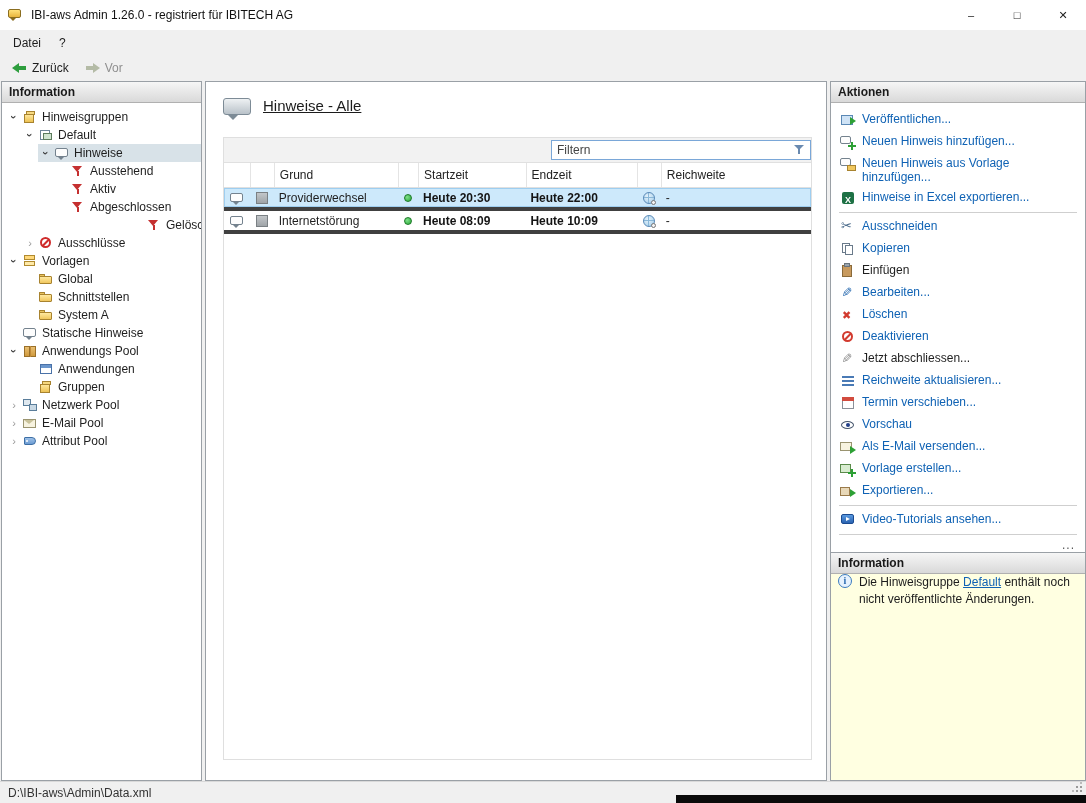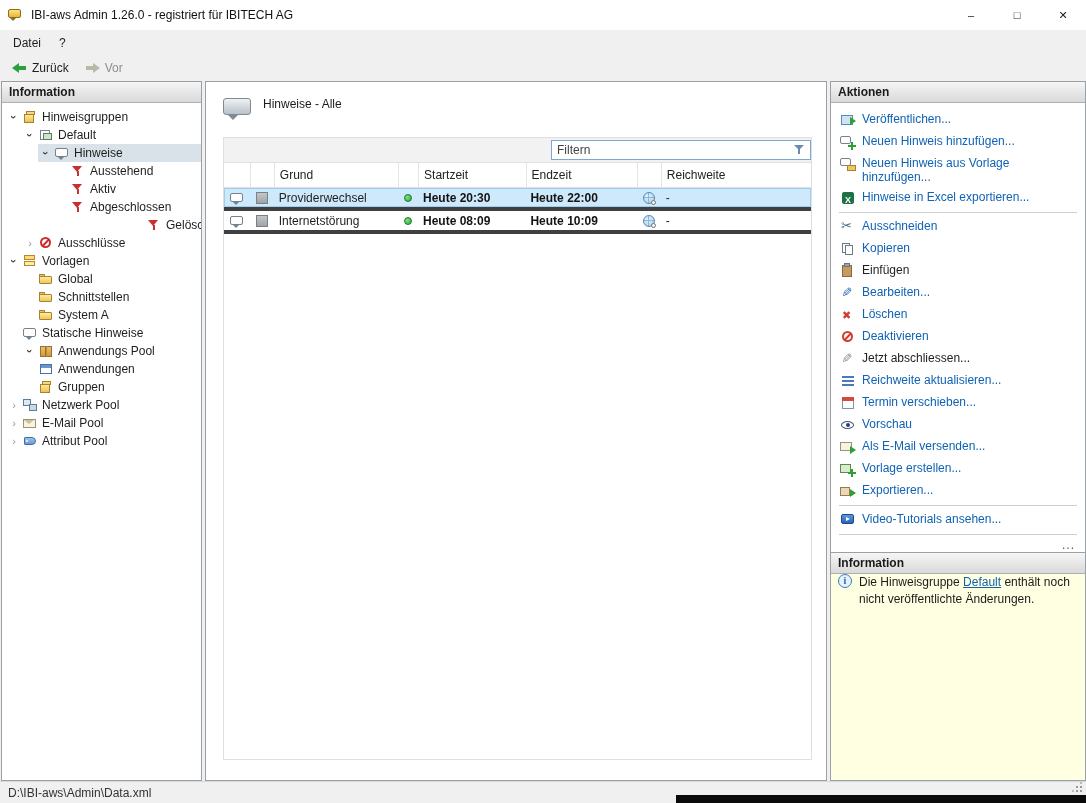--- a/index.html
+++ b/index.html
@@ -71,21 +71,21 @@
   .network-icon::after { content:""; position:absolute; left:7px; top:7px; width:8px; height:7px; background:#c8d8e4; border:1px solid #5a7d9a; }
   .mail-icon::before { content:""; position:absolute; left:1px; top:4px; width:13px; height:9px; background:#f7f3e0; border:1px solid #9a9470; }
   .mail-icon::after { content:""; position:absolute; left:2px; top:5px; border-left:5px solid transparent; border-right:5px solid transparent; border-top:4px solid #c9c29a; }
   .tag-icon::before { content:""; position:absolute; left:2px; top:4px; width:12px; height:8px; background:linear-gradient(#9fc2e8,#6b9bd2); border:1px solid #3c6ea5; border-radius:1px 4px 4px 1px; }
   .tag-icon::after { content:""; position:absolute; left:4px; top:7px; width:2px; height:2px; background:#fff; border-radius:50%; }
   
   .content-head { height:55px; position:relative; }
   .bubble-lg { position:absolute; left:17px; top:14px; width:30px; height:26px; }
   .bubble-lg::before { content:""; position:absolute; left:0; top:2px; width:28px; height:17px; background:linear-gradient(#eef1f3,#b9c2c9); border:1px solid #7d8b96; border-radius:3px; }
   .bubble-lg::after { content:""; position:absolute; left:5px; top:19px; border:5px solid transparent; border-top-color:#7d8b96; }
-  .content-title { position:absolute; left:57px; top:15px; font-size:12px; color:#1c1c1c; }
+  .content-title { position:absolute; left:57px; top:15px; font-size:15px; color:#1c1c1c;text-decoration:underline; }
   .table-wrap { position:absolute; left:17px; right:14px; top:55px; bottom:20px; border:1px solid #dfdfdf; display:flex; flex-direction:column; background:#fff; }
   .filter-row { height:25px; flex:0 0 25px; background:#f2f2f2; border-bottom:1px solid #e0e0e0; display:flex; align-items:center; }
   .filter-input-wrap { margin-left:auto; margin-right:0; width:260px; height:20px; background:#fff; border:1px solid #7aa7d8; display:flex; align-items:center; }
   .filter-input { border:none; outline:none; flex:1; font-family:"Liberation Sans", sans-serif; font-size:12px; padding:0 5px; background:transparent; color:#333; }
   .filter-input::placeholder { color:#444; }
   .funnel-icon { width:14px; height:14px; position:relative; flex:0 0 14px; margin-right:3px; }
   .funnel-icon::before { content:""; position:absolute; left:1px; top:2px; border-left:5px solid transparent; border-right:5px solid transparent; border-top:5px solid #6a8ab0; }
   .funnel-icon::after { content:""; position:absolute; left:5px; top:6px; width:2px; height:5px; background:#6a8ab0; }
   .thead { height:25px; flex:0 0 25px; display:flex; align-items:stretch; border-bottom:1px solid #e0e0e0; background:#fff; }
   .th { display:flex; align-items:center; padding-left:5px; color:#222; }
@@ -278,21 +278,21 @@
             <span class="tree-label">System A</span>
           </div>
         </div>
         <div class="tree-row" style="padding-left: 4px;">
           <div class="tree-inner">
             <span class="chevron"></span>
             <span class="ti speech-bubble-icon"></span>
             <span class="tree-label">Statische Hinweise</span>
           </div>
         </div>
-        <div class="tree-row" style="padding-left: 20px;">
+        <div class="tree-row" style="padding-left: 4px;">
           <div class="tree-inner">
             <span class="chevron down">›</span>
             <span class="ti package-icon"></span>
             <span class="tree-label">Anwendungs Pool</span>
           </div>
         </div>
         <div class="tree-row" style="padding-left: 20px;">
           <div class="tree-inner">
             <span class="chevron"></span>
             <span class="ti app-window-icon"></span>

